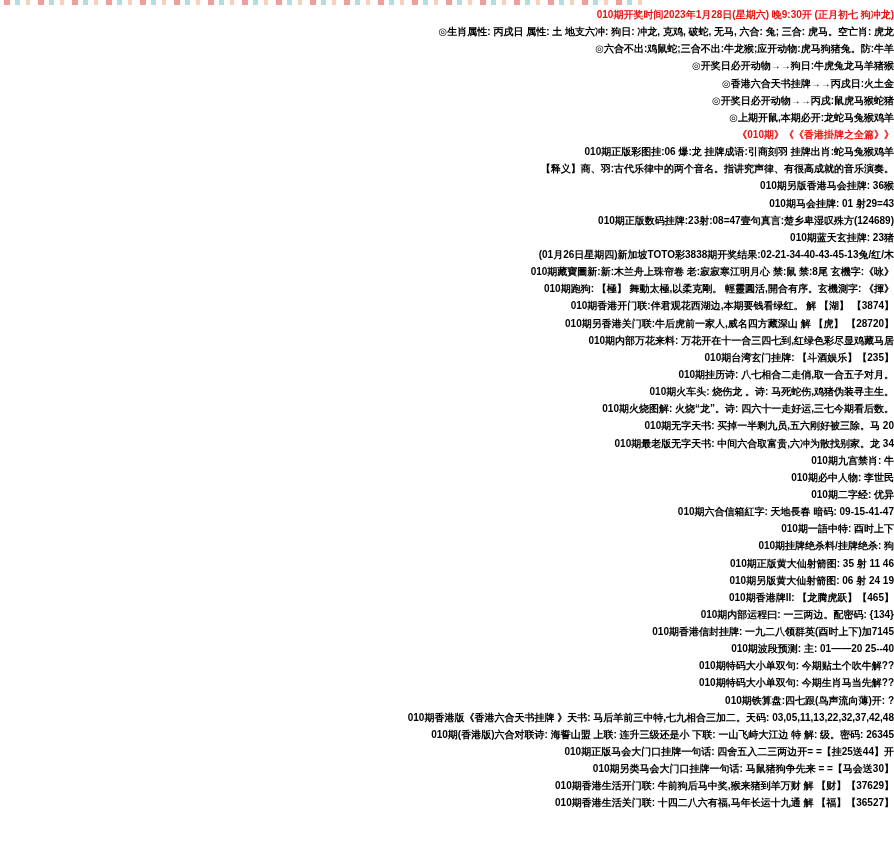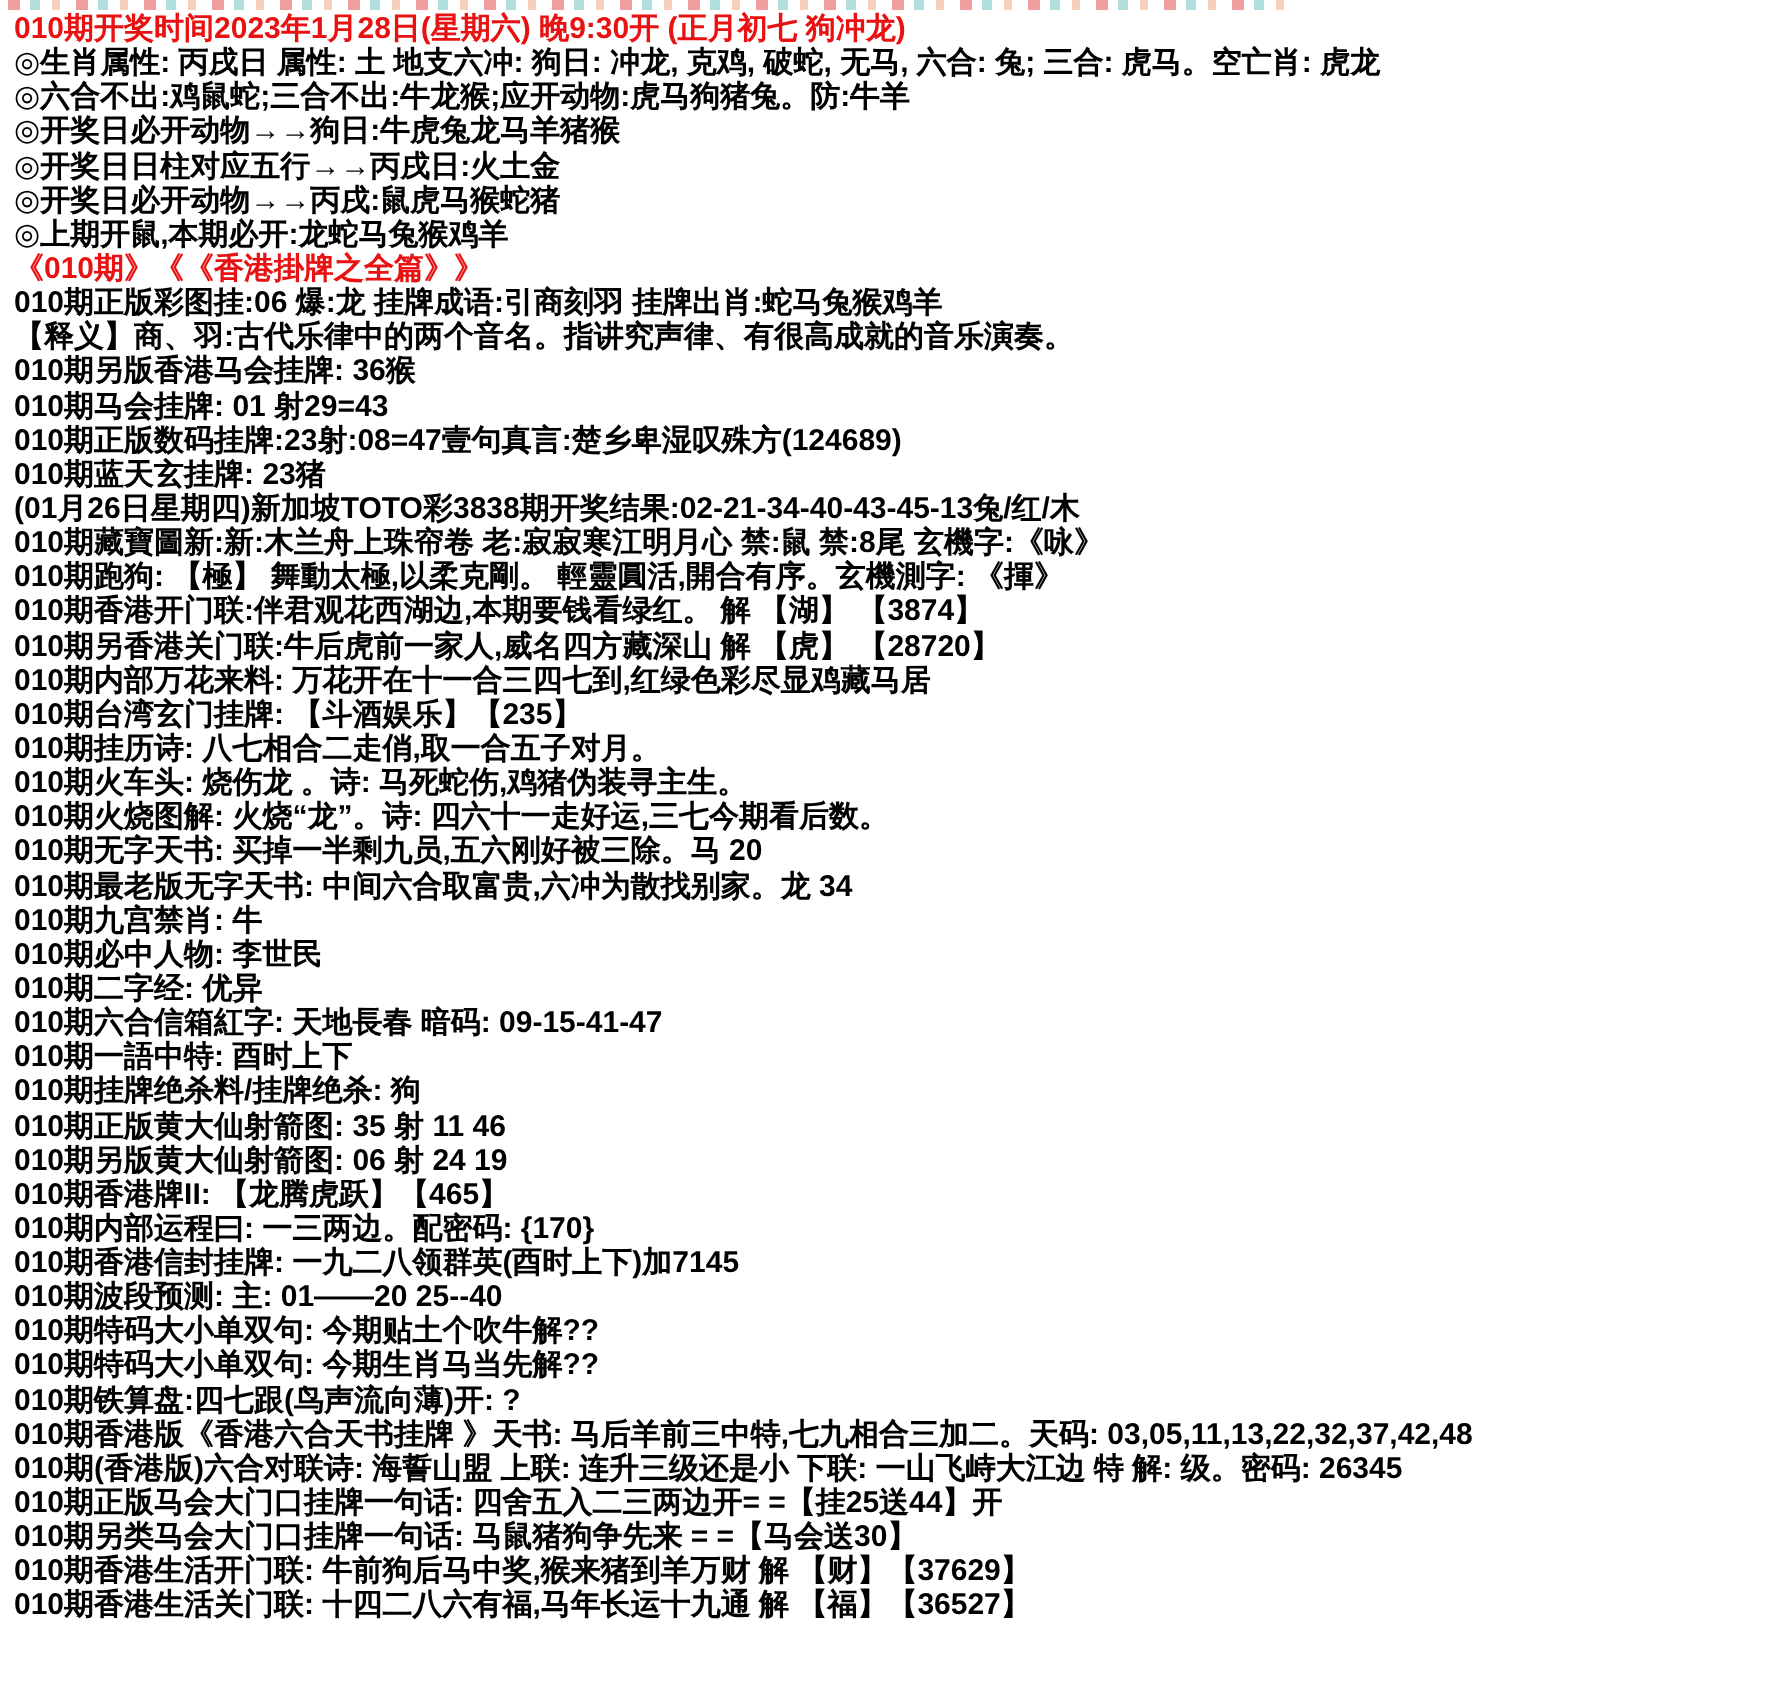--- a/index.html
+++ b/index.html
@@ -28,42 +28,43 @@
       rgba(230, 120, 60, 0.35) 22px, rgba(230, 120, 60, 0.35) 26px,
       rgba(255, 255, 255, 0.9) 26px, rgba(255, 255, 255, 0.9) 34px
     );
   }
   .content {
     padding: 1px 0 0 7px;
   }
   .line {
     height: 17.15px;
     line-height: 17.15px;
-    font-size: 15px;
+    font-size: 10px;
     font-weight: 700;
     color: #000000;
     white-space: nowrap;
     overflow: hidden;
     letter-spacing: 0px;
+    text-align: right;
   }
   .line.red {
     color: #e81212;
   }
 </style>
 </head>
 <body>
 
 <div class="page">
   <div class="top-strip"></div>
   <div class="content">
       <div class="line red">010期开奖时间2023年1月28日(星期六) 晚9:30开 (正月初七 狗冲龙)</div>
       <div class="line">◎生肖属性: 丙戌日 属性: 土 地支六冲: 狗日: 冲龙, 克鸡, 破蛇, 无马,  六合: 兔; 三合: 虎马。空亡肖: 虎龙</div>
       <div class="line">◎六合不出:鸡鼠蛇;三合不出:牛龙猴;应开动物:虎马狗猪兔。防:牛羊</div>
       <div class="line">◎开奖日必开动物→→狗日:牛虎兔龙马羊猪猴</div>
-      <div class="line">◎开奖日日柱对应五行→→丙戌日:火土金</div>
+      <div class="line">◎香港六合天书挂牌→→丙戌日:火土金</div>
       <div class="line">◎开奖日必开动物→→丙戌:鼠虎马猴蛇猪</div>
       <div class="line">◎上期开鼠,本期必开:龙蛇马兔猴鸡羊</div>
       <div class="line red">《010期》《《香港掛牌之全篇》》</div>
       <div class="line">010期正版彩图挂:06 爆:龙 挂牌成语:引商刻羽 挂牌出肖:蛇马兔猴鸡羊</div>
       <div class="line">【释义】商、羽:古代乐律中的两个音名。指讲究声律、有很高成就的音乐演奏。</div>
       <div class="line">010期另版香港马会挂牌: 36猴</div>
       <div class="line">010期马会挂牌: 01 射29=43</div>
       <div class="line">010期正版数码挂牌:23射:08=47壹句真言:楚乡卑湿叹殊方(124689)</div>
       <div class="line">010期蓝天玄挂牌: 23猪</div>
       <div class="line">(01月26日星期四)新加坡TOTO彩3838期开奖结果:02-21-34-40-43-45-13兔/红/木</div>
@@ -80,21 +81,21 @@
       <div class="line">010期最老版无字天书: 中间六合取富贵,六冲为散找别家。龙 34</div>
       <div class="line">010期九宫禁肖: 牛</div>
       <div class="line">010期必中人物: 李世民</div>
       <div class="line">010期二字经: 优异</div>
       <div class="line">010期六合信箱紅字: 天地長春 暗码: 09-15-41-47</div>
       <div class="line">010期一語中特: 酉时上下</div>
       <div class="line">010期挂牌绝杀料/挂牌绝杀: 狗</div>
       <div class="line">010期正版黄大仙射箭图: 35 射 11 46</div>
       <div class="line">010期另版黄大仙射箭图: 06 射 24 19</div>
       <div class="line">010期香港牌II: 【龙腾虎跃】【465】</div>
-      <div class="line">010期内部运程曰: 一三两边。配密码: {170}</div>
+      <div class="line">010期内部运程曰: 一三两边。配密码: {134}</div>
       <div class="line">010期香港信封挂牌: 一九二八领群英(酉时上下)加7145</div>
       <div class="line">010期波段预测: 主: 01——20 25--40</div>
       <div class="line">010期特码大小单双句: 今期贴土个吹牛解??</div>
       <div class="line">010期特码大小单双句: 今期生肖马当先解??</div>
       <div class="line">010期铁算盘:四七跟(鸟声流向薄)开: ?</div>
       <div class="line">010期香港版《香港六合天书挂牌 》天书: 马后羊前三中特,七九相合三加二。天码: 03,05,11,13,22,32,37,42,48</div>
       <div class="line">010期(香港版)六合对联诗: 海誓山盟 上联: 连升三级还是小 下联: 一山飞峙大江边 特 解: 级。密码: 26345</div>
       <div class="line">010期正版马会大门口挂牌一句话: 四舍五入二三两边开= =【挂25送44】开</div>
       <div class="line">010期另类马会大门口挂牌一句话: 马鼠猪狗争先来 = =【马会送30】</div>
       <div class="line">010期香港生活开门联: 牛前狗后马中奖,猴来猪到羊万财 解 【财】【37629】</div>

